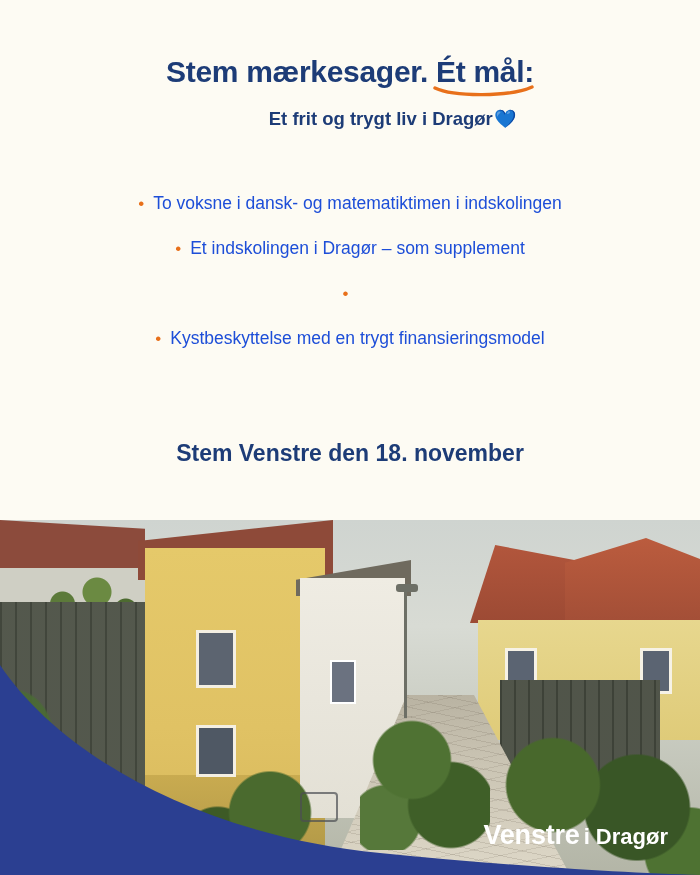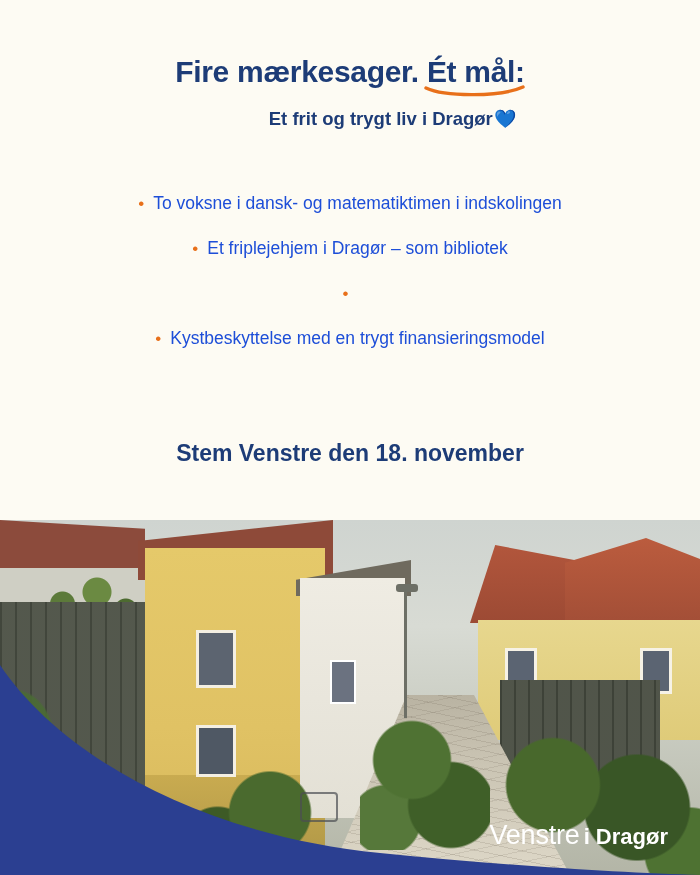--- a/index.html
+++ b/index.html
@@ -286,57 +286,57 @@
   .logo-wrap {
     position: absolute;
     right: 32px;
     bottom: 24px;
     display: flex;
     align-items: baseline;
     color: #ffffff;
   }
   .logo-main {
     font-size: 27px;
-    font-weight: normal;
+    font-weight: bold;
     letter-spacing: -0.2px;
     margin-left: 20px;
   }
   .logo-sub {
     font-size: 22px;
     font-weight: bold;
     margin-left: 4px;
   }
 </style>
 </head>
 <body>
 
 <div class="poster">
 
   <div class="top-section">
 
     <div class="headline-wrap">
       <div class="headline">
-        <span>Fire mærkesager. </span><span class="underline-word"><span>Ét mål:</span><svg class="underline-svg" viewBox="0 0 104 14">
+        <span>Stem mærkesager. </span><span class="underline-word"><span>Ét mål:</span><svg class="underline-svg" viewBox="0 0 104 14">
               <path d="M3 4 C 22 13, 78 13, 100 3" stroke="#e8701a" stroke-width="3.4" fill="none" stroke-linecap="round"></path>
             </svg></span>
       </div>
     </div>
 
     <div class="subhead-wrap">
       <span class="subhead">Et frit og trygt liv i Dragør</span><span class="heart">💙</span>
     </div>
 
     <div class="bullets">
       <div class="bullet-row">
         <span class="bullet-dot">•</span>
         <span class="bullet-text">To voksne i dansk- og matematiktimen i indskolingen</span>
       </div>
       <div class="bullet-row">
         <span class="bullet-dot">•</span>
-        <span class="bullet-text">Et friplejehjem i Dragør – som bibliotek</span>
+        <span class="bullet-text">Et indskolingen i Dragør – som supplement</span>
       </div>
       <div class="bullet-row">
         <span class="bullet-dot">•</span>
       </div>
       <div class="bullet-row">
         <span class="bullet-dot">•</span>
         <span class="bullet-text">Kystbeskyttelse med en trygt finansieringsmodel</span>
       </div>
     </div>
 

